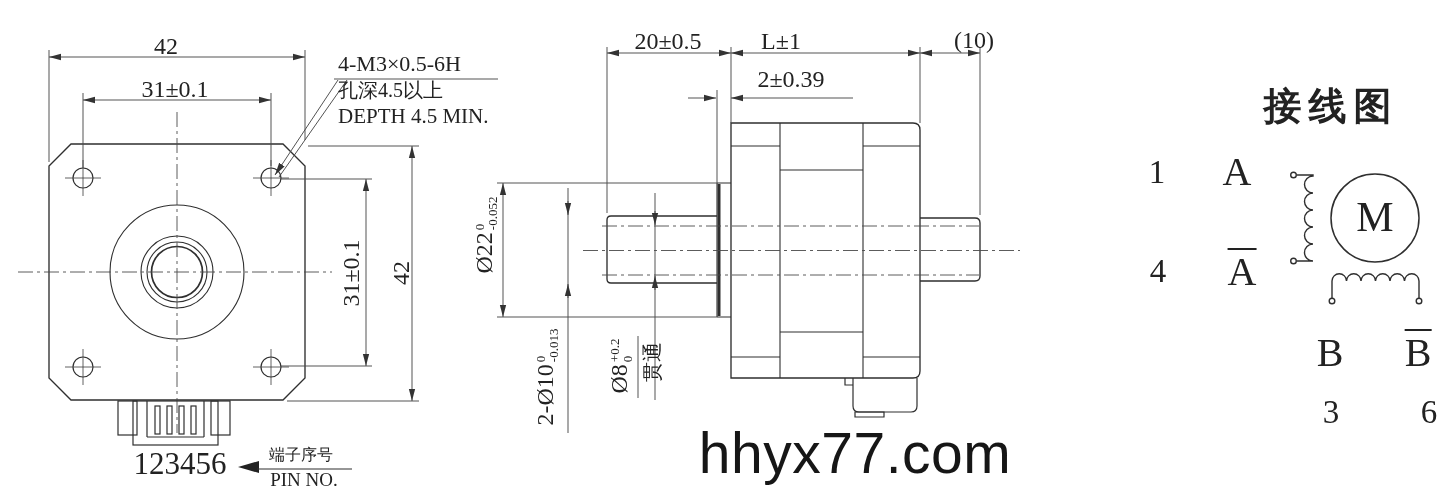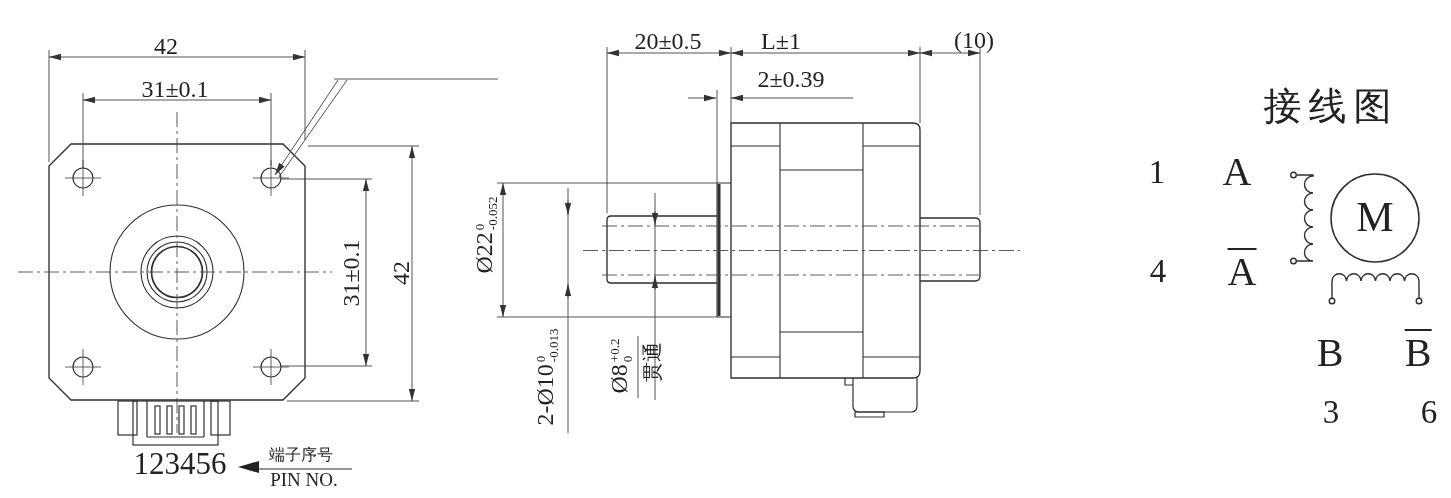--- a/index.html
+++ b/index.html
@@ -19,21 +19,21 @@
   .f22{font-size:22px}.f24{font-size:24px}.f25{font-size:31px}
   .f33{font-size:33px}.f38{font-size:38px}.f40{font-size:40px}.f42{font-size:42px}
   .note-line{line-height:26px;}
   .tol{display:inline-flex;flex-direction:column;justify-content:center;
        font-size:13px;line-height:1.05;vertical-align:middle;margin-left:2px;}
   .bar{display:inline-block;border-top:2.5px solid #222;padding-top:2px;line-height:1;}
   .wm{
     font-family:"Liberation Sans","DejaVu Sans",sans-serif;
     font-size:57px;color:#161616;letter-spacing:0.5px;
   }
-  .title-sp{letter-spacing:7px;}
+  .title-sp{letter-spacing:7px;font-weight:bold;}
 </style>
 </head>
 <body>
 
 <div id="stage">
 
   <svg id="linework" width="1451" height="498" viewBox="0 0 1451 498">
     <defs>
       <marker id="arw" viewBox="0 0 12 8" refX="11.5" refY="4" markerWidth="13" markerHeight="9" orient="auto-start-reverse" markerUnits="userSpaceOnUse">
         <path d="M0,1 L11.5,4 L0,7 Z" fill="#333"></path>
@@ -162,20 +162,25 @@
         a7.25,7.25 0 0 1 14.5,0 a7.25,7.25 0 0 1 14.5,0 a7.25,7.25 0 0 1 14.5,0
         a7.25,7.25 0 0 1 14.5,0 a7.25,7.25 0 0 1 14.5,0 a7.25,7.25 0 0 1 14.5,0 V298"></path>
       <circle cx="1332" cy="301" r="2.8" fill="#fff"></circle>
       <circle cx="1419" cy="301" r="2.8" fill="#fff"></circle>
     </g>
   </svg>
 
   <span class="lbl f24" style="left:166px;top:46px">42</span>
   <span class="lbl f24" style="left:175px;top:89px">31±0.1</span>
 
+  <div class="blk" style="left:338px;top:51px">
+    <div class="note-line f22">4-M3×0.5-6H</div>
+    <div class="note-line f20">孔深4.5以上</div>
+    <div class="note-line f21">DEPTH 4.5 MIN.</div>
+  </div>
 
   <span class="lbl rot f24" style="left:351px;top:273px">31±0.1</span>
   <span class="lbl rot f24" style="left:401px;top:273px">42</span>
 
   <span class="lbl f25" style="left:180px;top:463px">123456</span>
   <span class="lbl f17" style="left:301px;top:455px">端子序号</span>
   <span class="lbl f19" style="left:304px;top:479px">PIN NO.</span>
 
   <span class="lbl f24" style="left:668px;top:41px">20±0.5</span>
   <span class="lbl f24" style="left:781px;top:41px">L±1</span>
@@ -203,14 +208,15 @@
   <span class="lbl f33" style="left:1157px;top:172px">1</span>
   <span class="lbl f40" style="left:1237px;top:172px">A</span>
   <span class="lbl f33" style="left:1158px;top:271px">4</span>
   <span class="lbl f40" style="left:1242px;top:270px"><span class="bar">A</span></span>
   <span class="lbl f40" style="left:1330px;top:353px">B</span>
   <span class="lbl f40" style="left:1418px;top:351px"><span class="bar">B</span></span>
   <span class="lbl f33" style="left:1331px;top:412px">3</span>
   <span class="lbl f33" style="left:1429px;top:412px">6</span>
   <span class="lbl f42" style="left:1375px;top:217px">M</span>
 
+  <span class="lbl wm" style="left:855px;top:453px">hhyx77.com</span>
 
 </div>
 
 </body></html>

